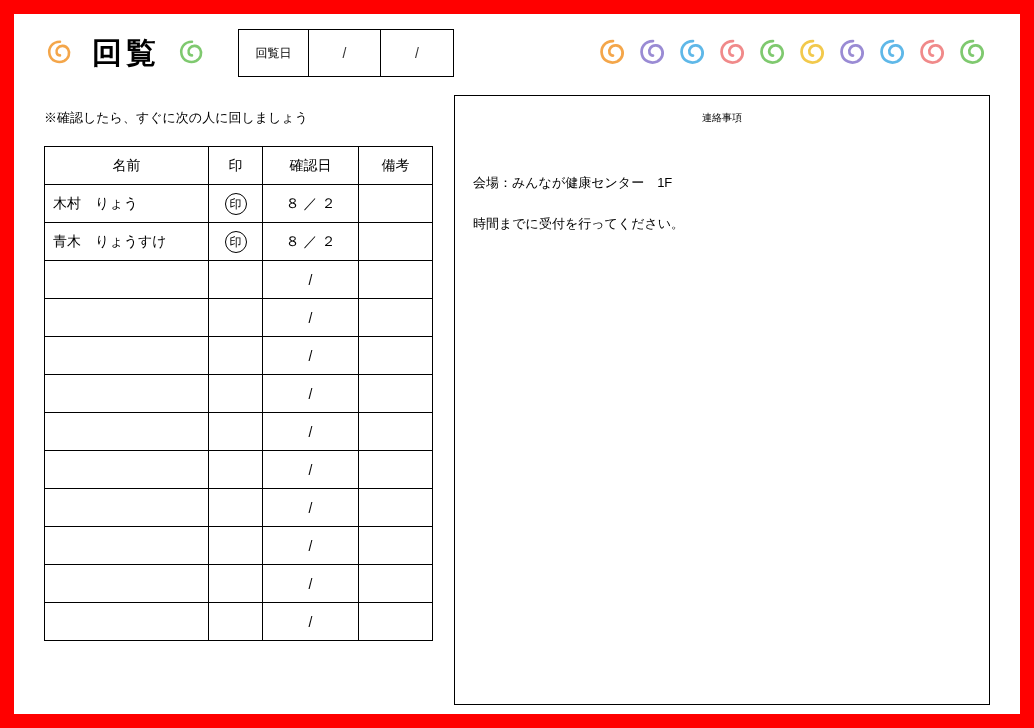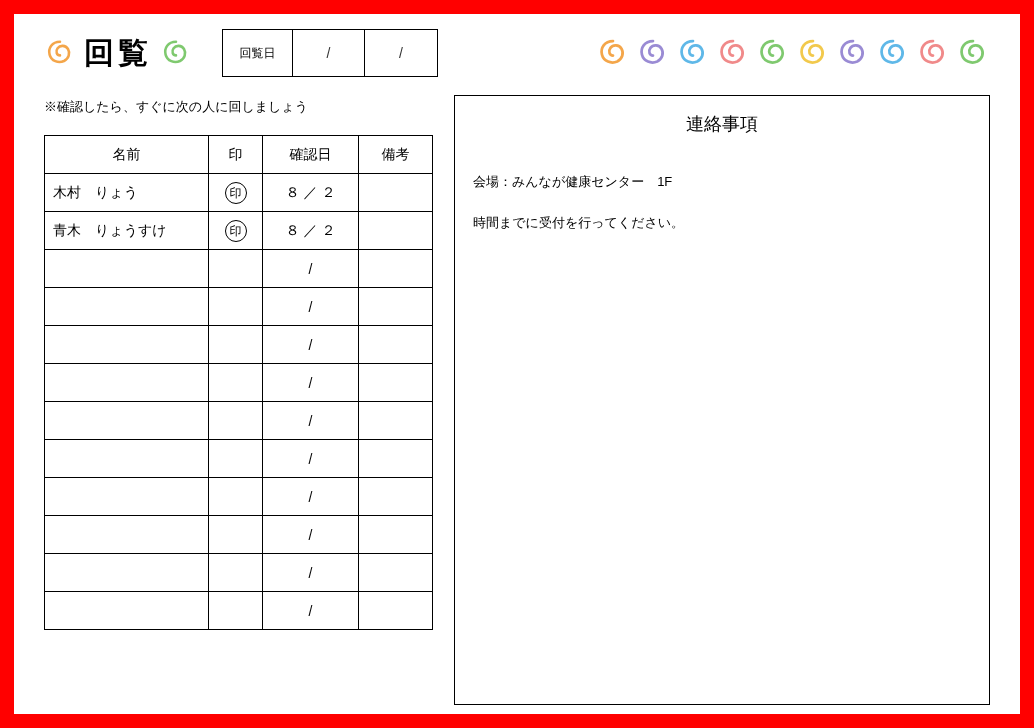--- a/index.html
+++ b/index.html
@@ -20,21 +20,21 @@
   .top-row {
     display: flex;
     align-items: center;
     gap: 20px;
     margin-bottom: 18px;
     height: 48px;
   }
   .title-group {
     display: flex;
     align-items: center;
-    gap: 8px;
+    gap: 16px;
   }
   .title-text {
     font-size: 30px;
     font-weight: bold;
     letter-spacing: 4px;
   }
   .spiral {
     display: inline-block;
     width: 32px;
     height: 32px;
@@ -74,21 +74,21 @@
     display: flex;
     gap: 22px;
     height: 610px;
   }
   .left-col {
     width: 388px;
   }
   .note {
     font-size: 13px;
     margin-bottom: 10px;
-    margin-top: 3px;
+    margin-top: 14px;
   }
   table.roster {
     border-collapse: collapse;
     width: 100%;
     table-layout: fixed;
     margin-top: 19px;
   }
   table.roster th, table.roster td {
     border: 1.5px solid #000;
     height: 38px;
@@ -116,22 +116,22 @@
   }
   .right-col {
     flex: 1;
     border: 1.5px solid #000;
     padding: 14px 18px;
     font-size: 13px;
     line-height: 1.6;
   }
   .right-col .heading {
     text-align: center;
-    font-size: 18px;
-    margin-bottom: 33px;
+    font-size: 10px;
+    margin-bottom: 47px;
   }
   .right-col p { margin-bottom: 20px; }
 </style>
 </head>
 <body>
 
 <div class="page">
   <div class="top-row">
     <div class="title-group">
       <span class="spiral" id="sp-left"><svg viewBox="0 0 40 40">

